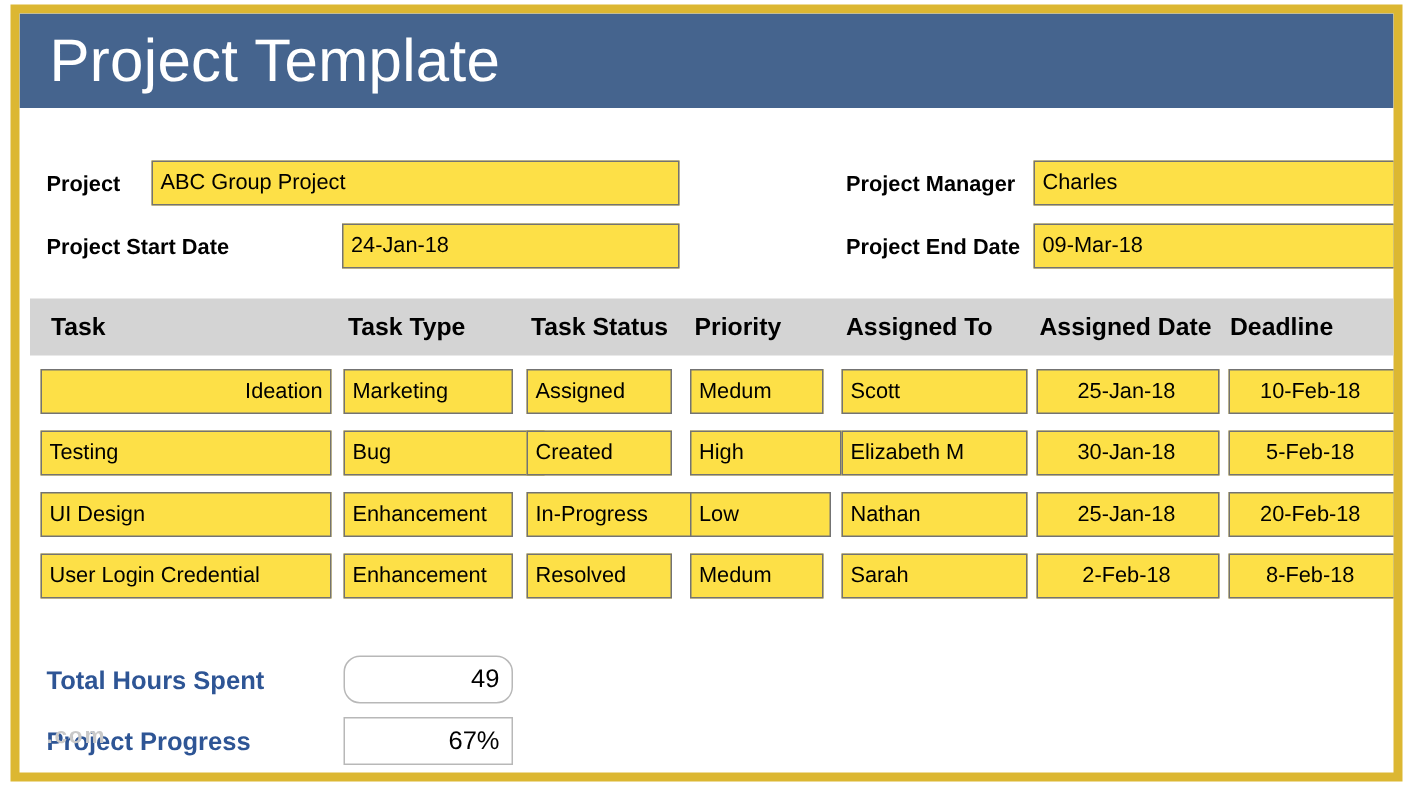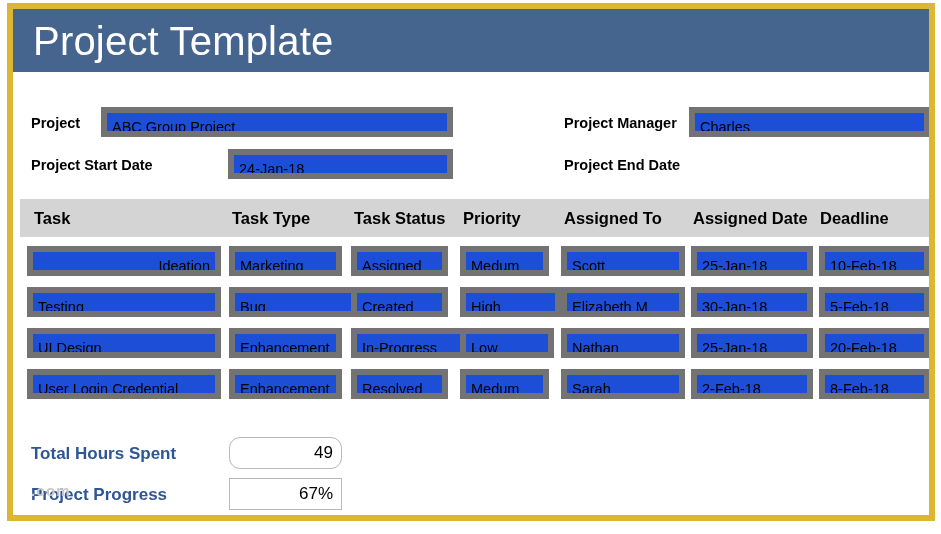--- a/index.html
+++ b/index.html
@@ -46,31 +46,31 @@
     font-weight: 400;
     letter-spacing: 0.2px;
     line-height: 60px;
     white-space: nowrap;
   }
 
   
   .cell-box {
     position: absolute;
     box-sizing: border-box;
-    border: 6px solid #737373;
-    background: #1d4ed8;
+    border: 1px solid #737373;
+    background: #fde047;
     font-size: 14.5px;
     color: #000000;
     padding: 0 5px;
     line-height: 28px;
     height: 30px;
     white-space: nowrap;
     overflow: hidden;
   }
-  .cell-box.right { text-align: left; padding-right: 7px; }
+  .cell-box.right { text-align: center; padding-right: 7px; }
 
   .field-label {
     position: absolute;
     font-size: 14.5px;
     font-weight: bold;
     color: #000000;
     line-height: 30px;
     height: 30px;
     white-space: nowrap;
   }
@@ -144,20 +144,21 @@
   <div class="field-label" style="left:18px; top:99px;">Project</div>
   <div class="cell-box" style="left:88px; top:98px; width:352px;">ABC Group Project</div>
 
   <div class="field-label" style="left:18px; top:141px;">Project Start Date</div>
   <div class="cell-box" style="left:215px; top:140px; width:225px;">24-Jan-18</div>
 
   <div class="field-label" style="left:551px; top:99px;">Project Manager</div>
   <div class="cell-box" style="left:676px; top:98px; width:241px;">Charles</div>
 
   <div class="field-label" style="left:551px; top:141px;">Project End Date</div>
+  <div class="cell-box" style="left:676px; top:140px; width:241px;">09-Mar-18</div>
 
   <div id="table-head">
     <div class="th" style="left:14px;">Task</div>
     <div class="th" style="left:212px;">Task Type</div>
     <div class="th" style="left:334px;">Task Status</div>
     <div class="th" style="left:443px;">Priority</div>
     <div class="th" style="left:544px;">Assigned To</div>
     <div class="th" style="left:673px;">Assigned Date</div>
     <div class="th" style="left:800px;">Deadline</div>
   </div>

